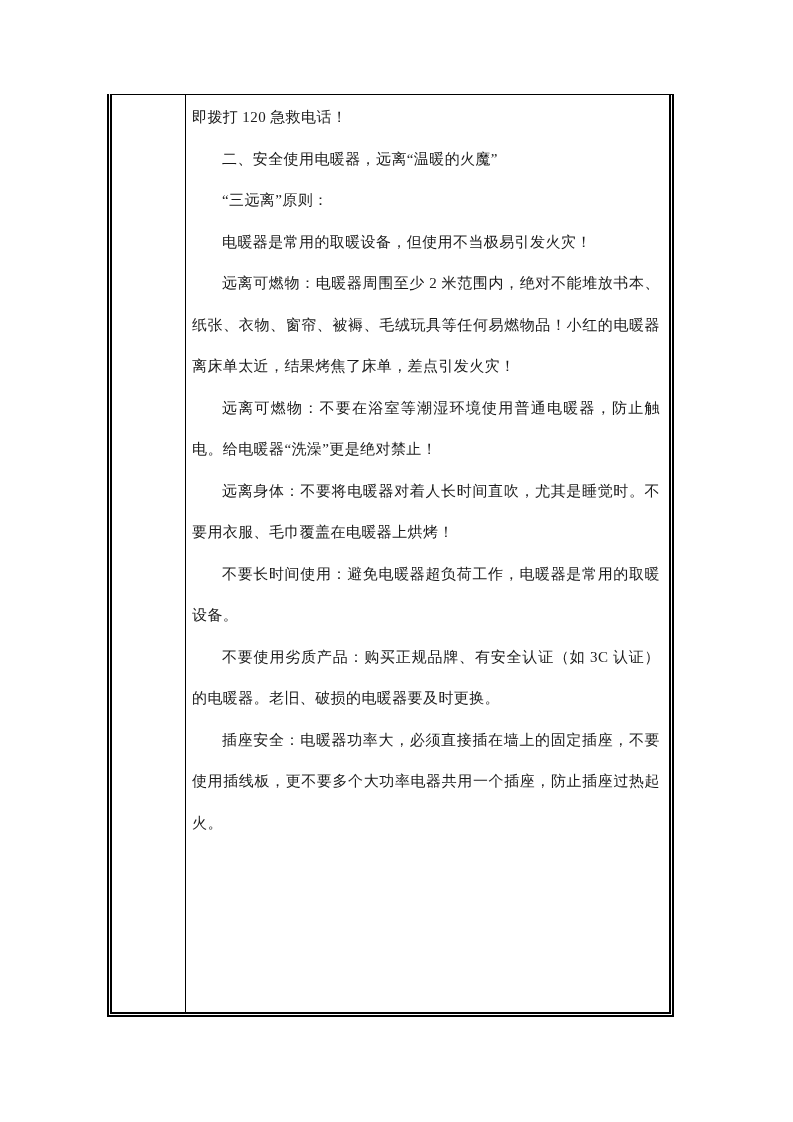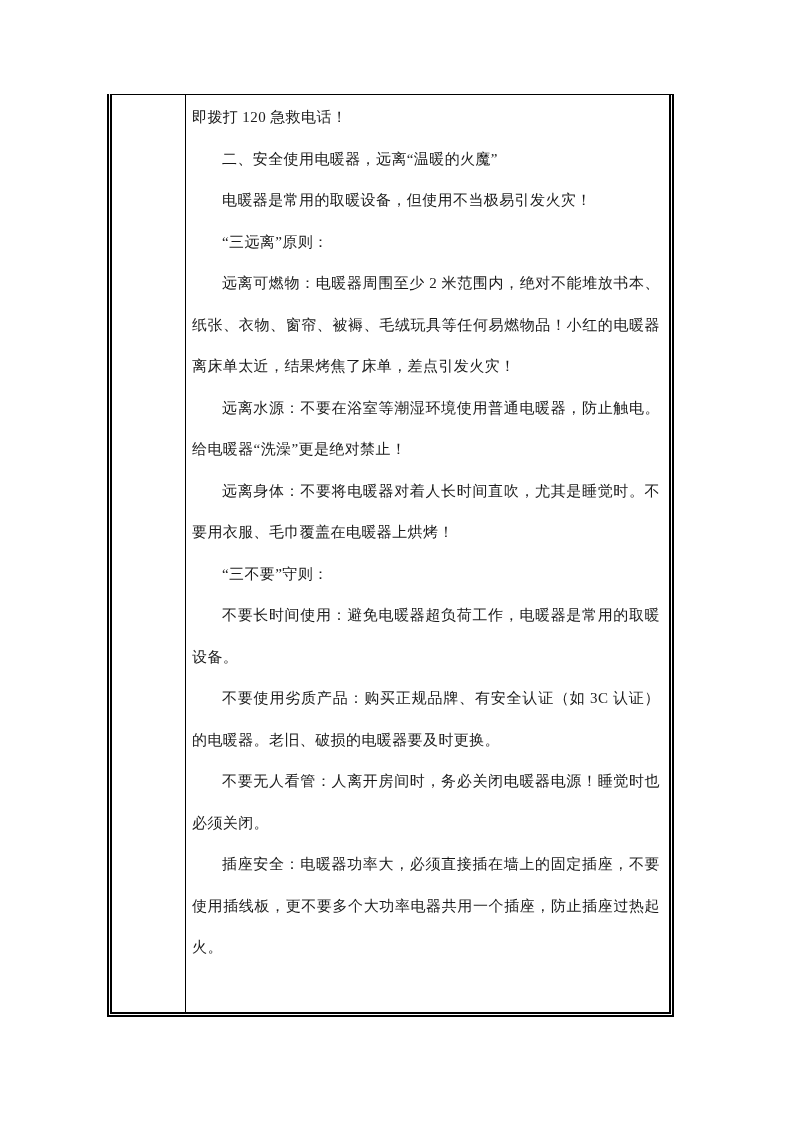--- a/index.html
+++ b/index.html
@@ -55,25 +55,23 @@
 </style>
 </head>
 <body>
 
 <div class="doc-table">
   <div class="cell-label"></div>
   <div class="cell-content">
     <div>
         <p class="para">即拨打 120 急救电话！</p>
         <p class="para indent">二、安全使用电暖器，远离“温暖的火魔”</p>
+        <p class="para indent">“三远离”原则：</p>
         <p class="para indent">电暖器是常用的取暖设备，但使用不当极易引发火灾！</p>
-        <p class="para indent">“三远离”原则：</p>
         <p class="para indent">远离可燃物：电暖器周围至少 2 米范围内，绝对不能堆放书本、纸张、衣物、窗帘、被褥、毛绒玩具等任何易燃物品！小红的电暖器离床单太近，结果烤焦了床单，差点引发火灾！</p>
-        <p class="para indent">远离水源：不要在浴室等潮湿环境使用普通电暖器，防止触电。给电暖器“洗澡”更是绝对禁止！</p>
+        <p class="para indent">远离可燃物：不要在浴室等潮湿环境使用普通电暖器，防止触电。给电暖器“洗澡”更是绝对禁止！</p>
         <p class="para indent">远离身体：不要将电暖器对着人长时间直吹，尤其是睡觉时。不要用衣服、毛巾覆盖在电暖器上烘烤！</p>
-        <p class="para indent">“三不要”守则：</p>
         <p class="para indent">不要长时间使用：避免电暖器超负荷工作，电暖器是常用的取暖设备。</p>
         <p class="para indent">不要使用劣质产品：购买正规品牌、有安全认证（如 3C 认证）的电暖器。老旧、破损的电暖器要及时更换。</p>
-        <p class="para indent">不要无人看管：人离开房间时，务必关闭电暖器电源！睡觉时也必须关闭。</p>
         <p class="para indent">插座安全：电暖器功率大，必须直接插在墙上的固定插座，不要使用插线板，更不要多个大功率电器共用一个插座，防止插座过热起火。</p>
       </div>
   </div>
 </div>
 
 </body></html>

